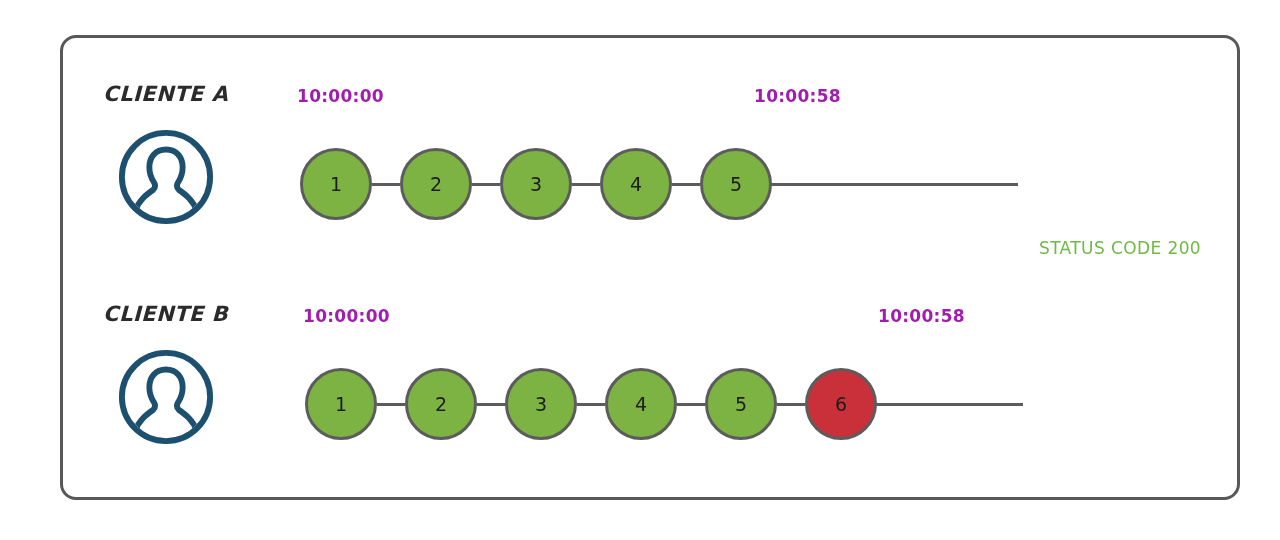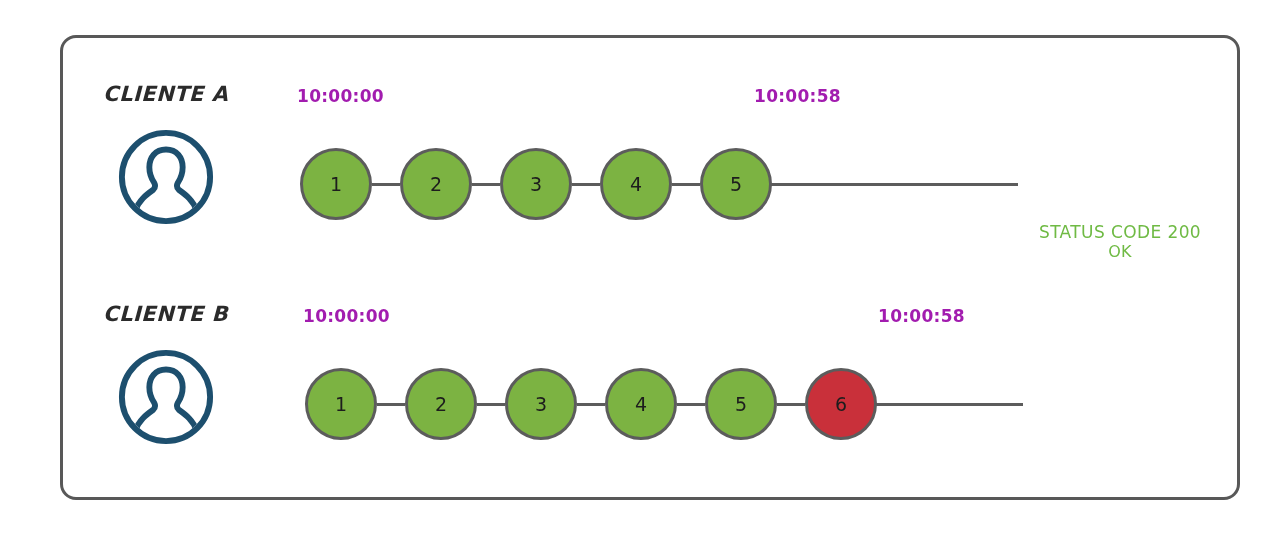--- a/index.html
+++ b/index.html
@@ -135,21 +135,21 @@
     font-weight: 400;
     letter-spacing: 0.4px;
   }
   .status .line2 {
     font-size: 16px;
     font-weight: 400;
     letter-spacing: 0.2px;
   }
   .status.ok  { color: #6fba44; }
 
-  .status-a { left: 1020px; top: 153px; width: 200px; }
+  .status-a { left: 1020px; top: 169px; width: 200px; }
 </style>
 </head>
 <body>
 
 <div id="diagram-root">
 
   <div class="frame"></div>
 
   <div class="row row-a">
 
@@ -184,21 +184,20 @@
 
       <div class="node ok" style="left:0px;">1</div>
       <div class="node ok" style="left:100px;">2</div>
       <div class="node ok" style="left:200px;">3</div>
       <div class="node ok" style="left:300px;">4</div>
       <div class="node ok" style="left:400px;">5</div>
     </div>
 
     <div class="status ok status-a">
       <div class="line1">STATUS CODE 200</div>
-      <div class="line2">OK</div>
     </div>
   </div>
 
   <div class="row row-b">
 
     <div class="client-label">CLIENTE B</div>
 
     <div class="avatar">
       <svg viewBox="0 0 100 100" width="98" height="98">
         <circle cx="50" cy="50" r="45" fill="none" stroke="#1d4f6e" stroke-width="6"></circle>

